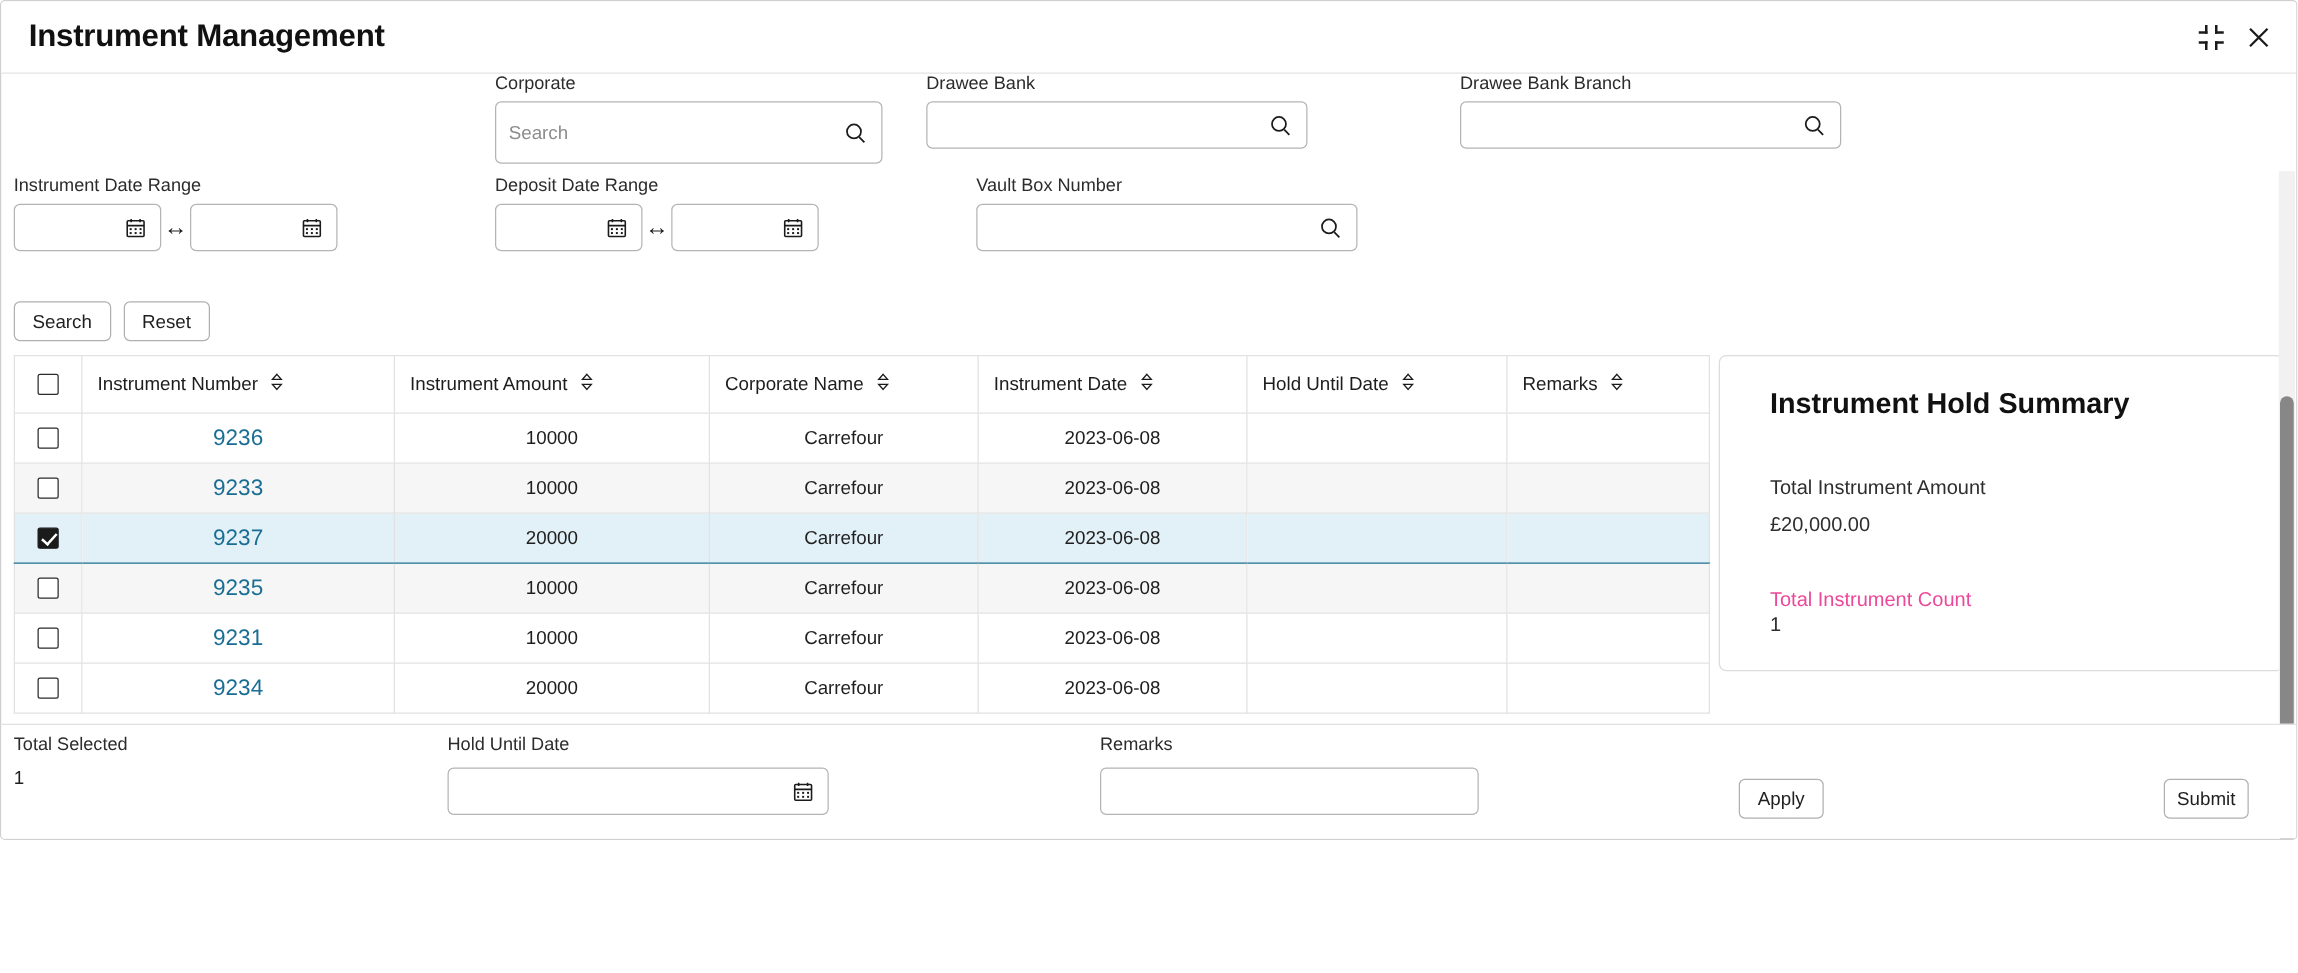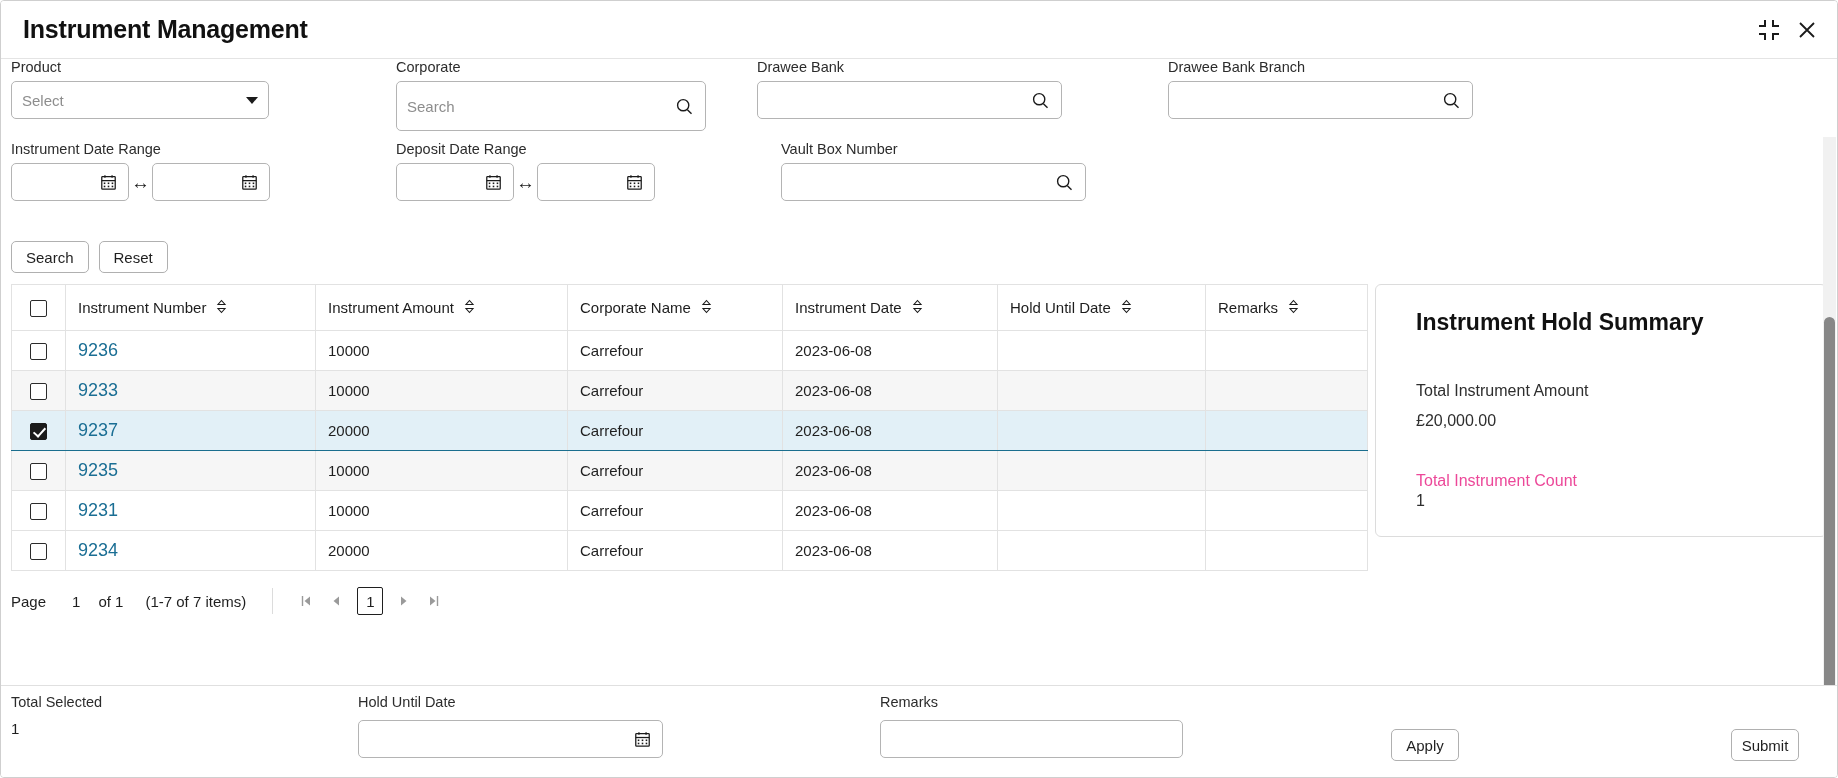--- a/index.html
+++ b/index.html
@@ -5,21 +5,21 @@
   * { box-sizing: border-box; }
   html, body {
     margin: 0; padding: 0;
     width: 1838px; height: 778px;
     background: #ffffff;
     font-family: "Liberation Sans", sans-serif;
     overflow: hidden;
   }
   .window {
     position: relative;
-    width: 1838px; height: 778px;
+    width: 1838px; height: 672px;
     background: #fff;
     border: 1px solid #cfcfcf;
     border-radius: 4px;
     overflow: hidden;
   }
   
   .titlebar {
     height: 58px;
     border-bottom: 1px solid #e4e4e4;
     display: flex; align-items: center;
@@ -85,21 +85,21 @@
     font-size: 15px; font-family: "Liberation Sans", sans-serif;
     cursor: pointer; padding: 0 14px;
   }
 
   
   .content { display: flex; padding: 0 10px 0 10px; gap: 8px; align-items: flex-start; }
   .tablewrap { width: 1356px; }
   table { border-collapse: collapse; width: 100%; table-layout: fixed; }
   th, td {
     border: 1px solid #e2e2e2;
-    text-align: left;
+    text-align: center;
     font-weight: normal;
     font-size: 15px;
     color: #1f1f1f;
     height: 40px;
     padding: 0 12px;
     overflow: hidden;
     white-space: nowrap;
   }
   th { height: 46px; font-size: 15px; color: #1d1d1d; }
   th .thin { display: flex; align-items: center; gap: 10px; }
@@ -220,40 +220,33 @@
             <path d="M5 5 L19 19 M19 5 L5 19" stroke="#1b1b1b" stroke-width="1.8" fill="none"></path>
           </svg>
       </span>
     </div>
   </div>
 
   <div class="body-scroll">
 
     <div class="filters">
 
-      <div class="fgroup" style="left:10px; top:0; width:258px;">
-        <span class="flabel">Product</span>
-        <div class="field" style="height:38px;">
-          <span class="ph">Select</span>
-          <span class="caret"></span>
-        </div>
-      </div>
 
       <div class="fgroup" style="left:395px; top:0; width:310px;">
         <span class="flabel">Corporate</span>
         <div class="field tall">
           <span class="ph">Search</span>
           <svg class="ico" width="21" height="21" viewBox="0 0 24 24">
               <circle cx="10.5" cy="10.5" r="6.4" stroke="#1b1b1b" stroke-width="1.6" fill="none"></circle>
               <path d="M15.3 15.6 L20 20.4" stroke="#1b1b1b" stroke-width="1.6" fill="none"></path>
             </svg>
         </div>
       </div>
 
-      <div class="fgroup" style="left:756px; top:0; width:305px;">
+      <div class="fgroup" style="left:740px; top:0; width:305px;">
         <span class="flabel">Drawee Bank</span>
         <div class="field">
           <span class="val"></span>
           <svg class="ico" width="21" height="21" viewBox="0 0 24 24">
               <circle cx="10.5" cy="10.5" r="6.4" stroke="#1b1b1b" stroke-width="1.6" fill="none"></circle>
               <path d="M15.3 15.6 L20 20.4" stroke="#1b1b1b" stroke-width="1.6" fill="none"></path>
             </svg>
         </div>
       </div>
 

